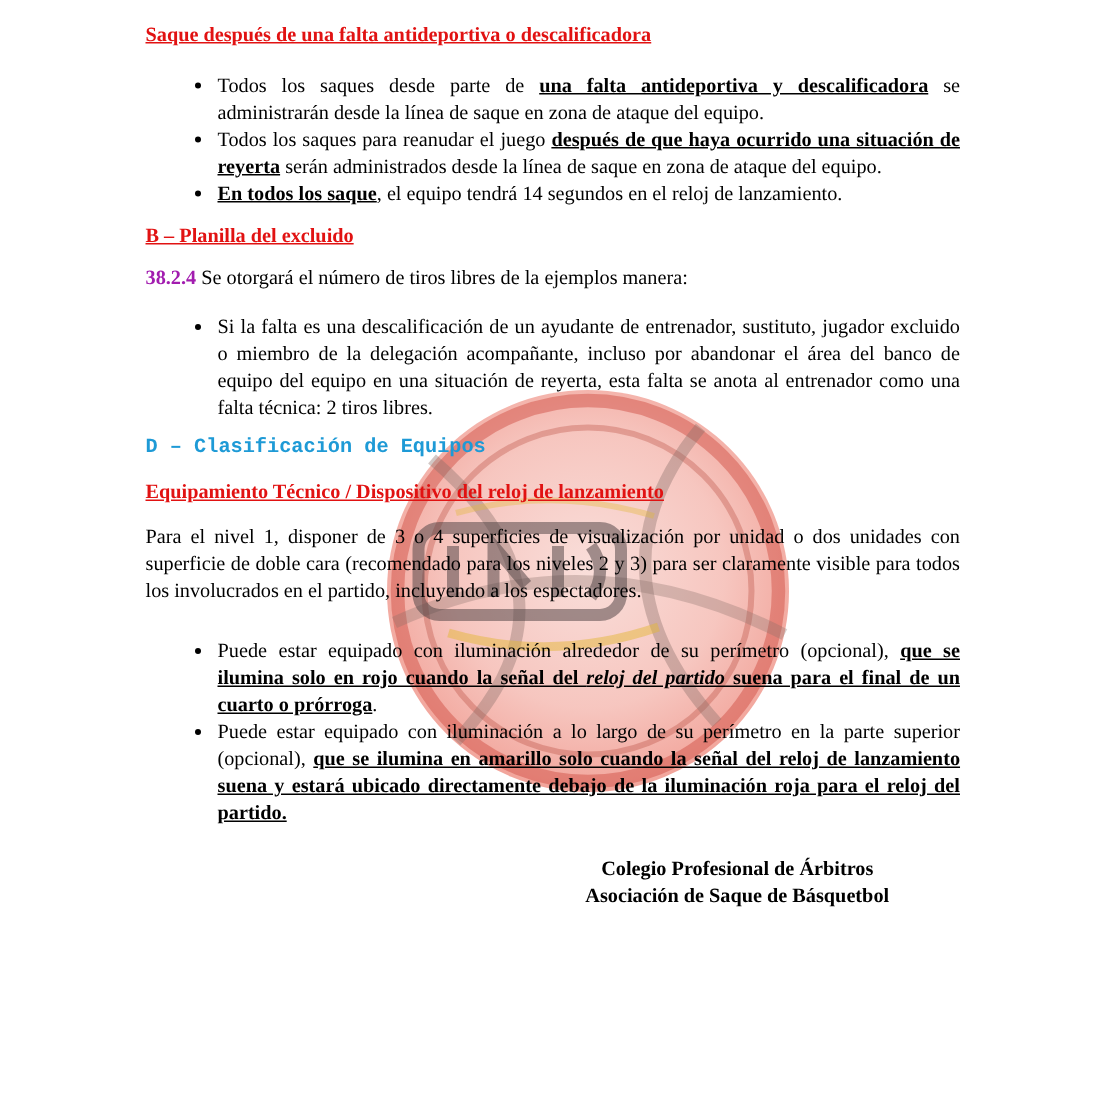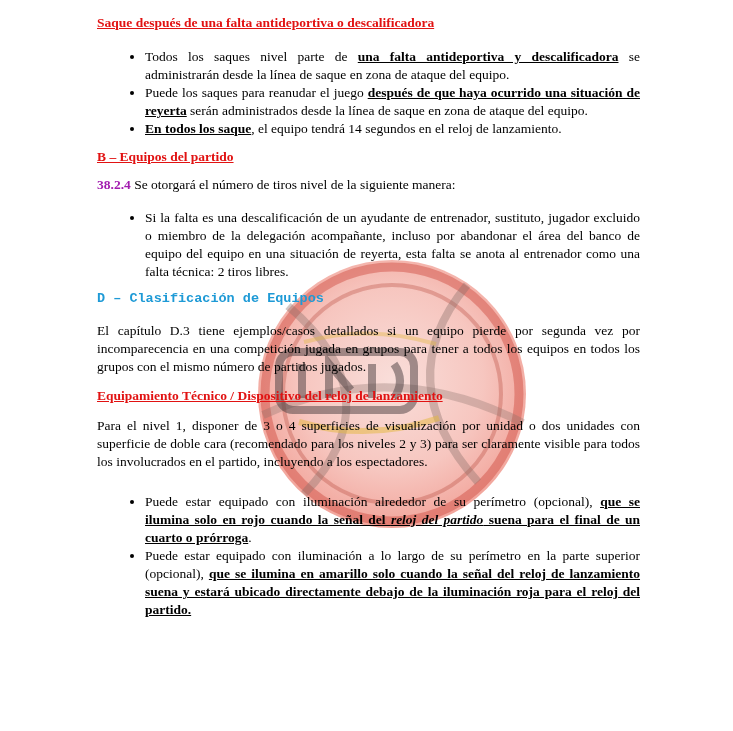--- a/index.html
+++ b/index.html
@@ -57,31 +57,30 @@
       <path d="M48,108 L48,142 M75,142 L75,108 L97,134 M118,108 L118,142 M140,108 Q152,125 140,142" stroke="#4a3e40" stroke-width="8" fill="none"></path>
     </g>
     <path d="M45,166 Q115,186 185,162" stroke="#e3b839" stroke-width="6" fill="none" opacity="0.5"></path>
     <path d="M50,86 Q115,68 182,88" stroke="#e3b839" stroke-width="4" fill="none" opacity="0.38"></path>
   </svg>
 
   <div class="content">
     <div id="doc-blocks">
         <div class="heading b0" style="color: rgb(225, 18, 18);"><span class="run bold ul">Saque después de una falta antideportiva o descalificadora</span></div>
         <ul class="bullets b1">
-          <li><span class="run">Todos los saques nivel parte de </span><span class="run bold ul">una falta antideportiva y descalificadora</span><span class="run"> se administrarán desde la línea de saque en zona de ataque del equipo.</span></li>
-          <li><span class="run">Puede los saques para reanudar el juego </span><span class="run bold ul">después de que haya ocurrido una situación de reyerta</span><span class="run"> serán administrados desde la línea de saque en zona de ataque del equipo.</span></li>
+          <li><span class="run">Todos los saques desde parte de </span><span class="run bold ul">una falta antideportiva y descalificadora</span><span class="run"> se administrarán desde la línea de saque en zona de ataque del equipo.</span></li>
+          <li><span class="run">Todos los saques para reanudar el juego </span><span class="run bold ul">después de que haya ocurrido una situación de reyerta</span><span class="run"> serán administrados desde la línea de saque en zona de ataque del equipo.</span></li>
           <li><span class="run bold ul">En todos los saque</span><span class="run">, el equipo tendrá 14 segundos en el reloj de lanzamiento.</span></li>
         </ul>
-        <div class="heading b3" style="color: rgb(225, 18, 18);"><span class="run bold ul">B –  Equipos del partido</span></div>
-        <p class="para b4"><span class="run bold" style="color: #a21caf;">38.2.4</span><span class="run"> Se otorgará el número de tiros nivel de la siguiente manera:</span></p>
+        <div class="heading b3" style="color: rgb(225, 18, 18);"><span class="run bold ul">B –  Planilla del excluido</span></div>
+        <p class="para b4"><span class="run bold" style="color: #a21caf;">38.2.4</span><span class="run"> Se otorgará el número de tiros libres de la ejemplos manera:</span></p>
         <ul class="bullets b5">
           <li><span class="run">Si la falta es una descalificación de un ayudante de entrenador, sustituto, jugador excluido o miembro de la delegación acompañante, incluso por abandonar el área del banco de equipo del equipo en una situación de reyerta,  esta falta se anota al entrenador como una falta técnica: 2 tiros libres.</span></li>
         </ul>
         <div class="heading b6" style="color: rgb(30, 154, 214); font-family: Liberation Mono, monospace;"><span class="run bold">D – Clasificación de Equipos</span></div>
-        <p class="para b7"><span class="run">El capítulo D.3 tiene ejemplos/casos detallados si un equipo pierde por segunda vez por incomparecencia en una competición jugada en grupos para tener a todos los equipos en todos los grupos con el mismo número de partidos jugados.</span></p>
         <div class="heading b8" style="color: rgb(225, 18, 18);"><span class="run bold ul">Equipamiento Técnico / Dispositivo del reloj de lanzamiento</span></div>
         <p class="para b9"><span class="run">Para el nivel 1, disponer de 3 o 4 superficies de visualización por unidad o dos unidades con superficie de doble cara (recomendado para los niveles 2 y 3) para ser claramente visible para todos los involucrados en el partido, incluyendo a los espectadores.</span></p>
         <ul class="bullets b10">
           <li><span class="run">Puede estar equipado con iluminación alrededor de su perímetro (opcional), </span><span class="run bold ul">que se ilumina solo en rojo cuando la señal del </span><span class="run bold ul it">reloj del partido</span><span class="run bold ul"> suena para el final de un cuarto o prórroga</span><span class="run">.</span></li>
           <li><span class="run">Puede estar equipado con iluminación a lo largo de su perímetro en la parte superior (opcional), </span><span class="run bold ul">que se ilumina en amarillo solo cuando la señal del reloj de lanzamiento suena y estará ubicado directamente debajo de la iluminación roja para el reloj del partido.</span></li>
         </ul>
       </div>
 
     <div class="footer">
       <div class="footer-line">Colegio Profesional de Árbitros</div>

